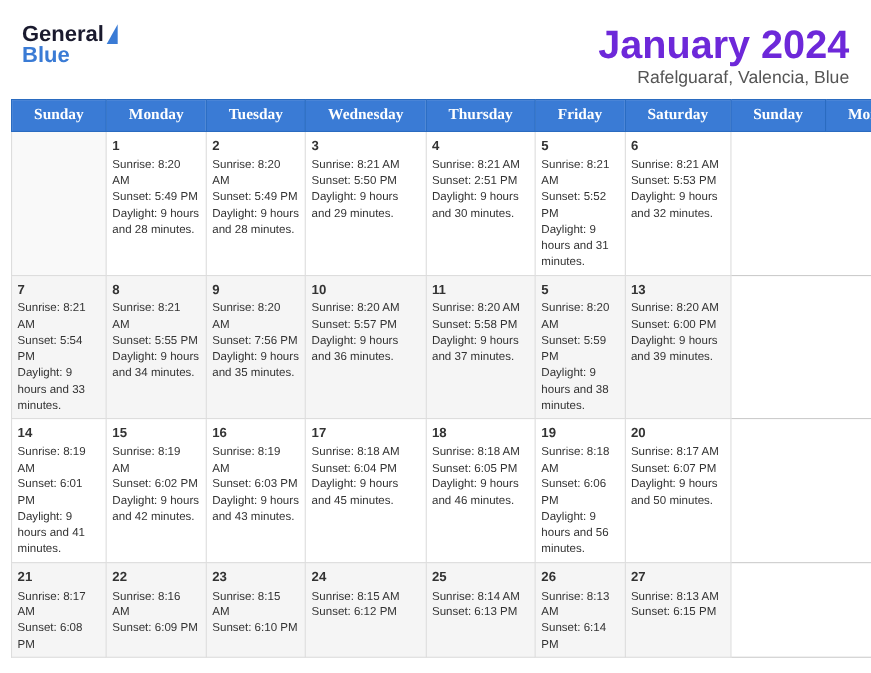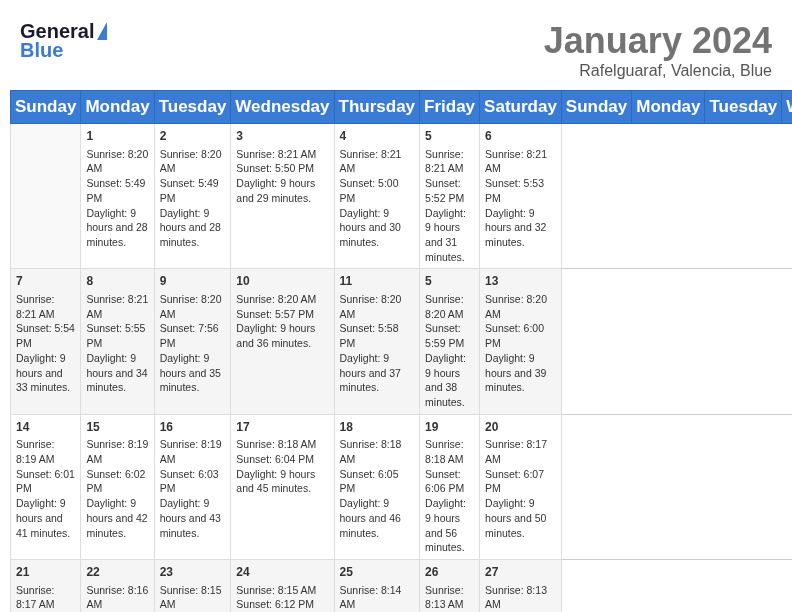--- a/index.html
+++ b/index.html
@@ -19,41 +19,42 @@
     .logo {
       display: flex;
       align-items: center;
     }
     .title-block {
       text-align: right;
     }
     .month-title {
       font-size: 36px;
       font-weight: bold;
-      color: #737373;
+      color: #6d28d9;
     }
     .location {
       font-size: 16px;
       color: #555;
     }
     table {
       width: 100%;
       border-collapse: collapse;
       margin-top: 5px;
     }
     thead tr {
       background-color: #3a7bd5;
       color: #fff;
     }
     thead th {
-      padding: 6px 4px;
-      font-size: 17px;
+      padding: 6px 20px;
+      font-size: 14px;
       font-weight: bold;
       text-align: left;
       border: 1px solid #2a6bc0;
+      font-family: Liberation Serif, serif;
     }
     tbody tr {
       border-bottom: 1px solid #ccc;
     }
     tbody td {
       vertical-align: top;
       padding: 4px 5px;
       font-size: 10.5px;
       color: #333;
       border: 1px solid #ddd;
@@ -128,21 +129,21 @@
         </td>
         <td>
           <span class="day-number">3</span>
           <div>Sunrise: 8:21 AM</div>
           <div>Sunset: 5:50 PM</div>
           <div>Daylight: 9 hours and 29 minutes.</div>
         </td>
         <td>
           <span class="day-number">4</span>
           <div>Sunrise: 8:21 AM</div>
-          <div>Sunset: 5:00 PM</div>
+          <div>Sunset: 2:51 PM</div>
           <div>Daylight: 9 hours and 30 minutes.</div>
         </td>
         <td>
           <span class="day-number">5</span>
           <div>Sunrise: 8:21 AM</div>
           <div>Sunset: 5:52 PM</div>
           <div>Daylight: 9 hours and 31 minutes.</div>
         </td>
         <td>
           <span class="day-number">6</span>

